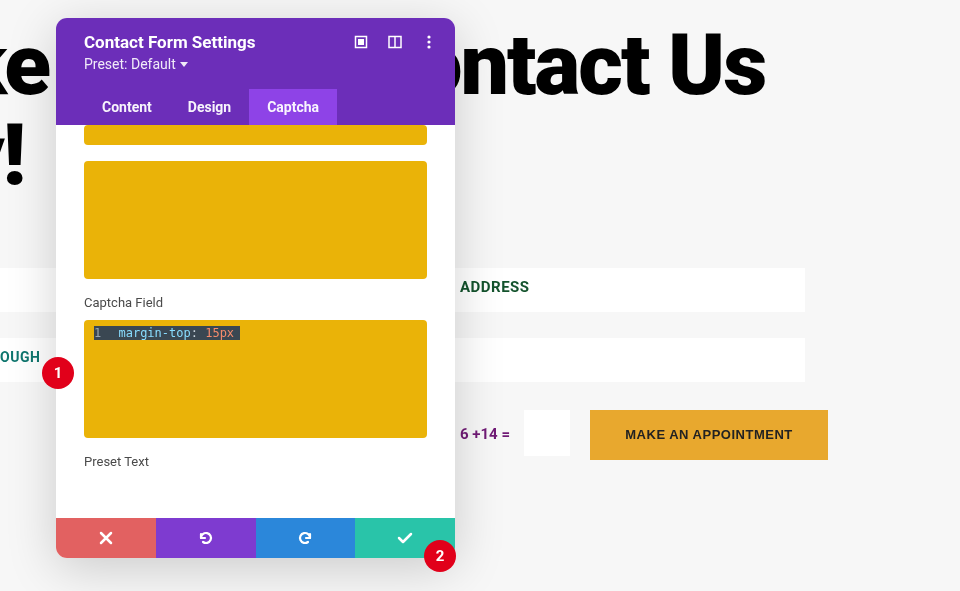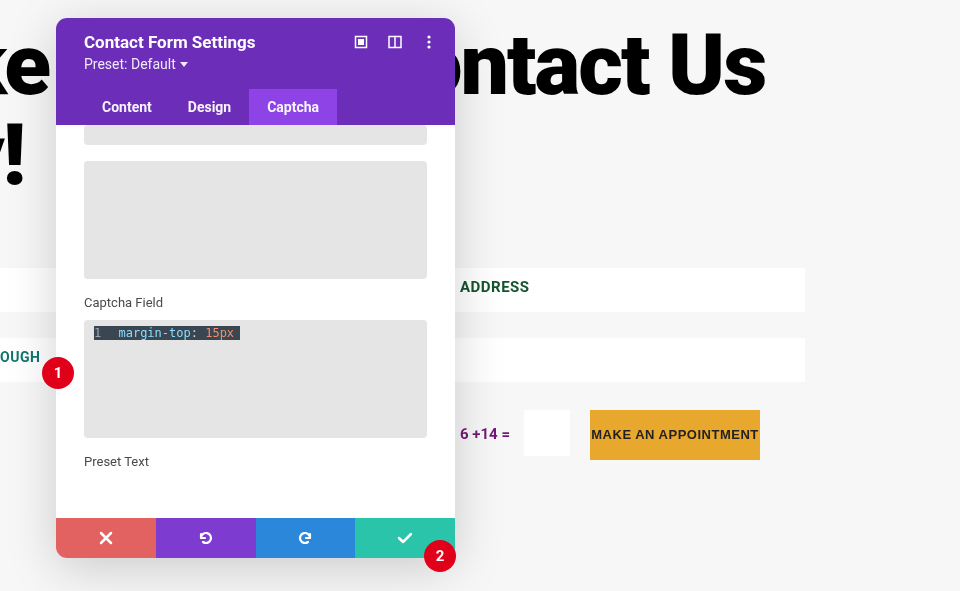--- a/index.html
+++ b/index.html
@@ -87,21 +87,21 @@
     top: 410px;
     left: 524px;
     width: 46px;
     height: 46px;
     background: #fff;
   }
   .appointment-btn {
     position: absolute;
     top: 410px;
     left: 590px;
-    width: 170px;
+    width: 238px;
     height: 50px;
     background: #e8a82e;
     border: none;
     color: #222;
     font-size: 13px;
     font-weight: 700;
     letter-spacing: 0.5px;
     text-align: center;
     line-height: 50px;
     cursor: pointer;
@@ -179,21 +179,21 @@
     padding: 0 28px 8px 28px;
     background: #fff;
   }
   .field-block { margin-top: 16px; }
   .field-label {
     font-size: 13px;
     color: #4a4a4a;
     margin-bottom: 10px;
   }
   .code-area {
-    background: #e5e5e5;
+    background: #eab308;
     border-radius: 4px;
     min-height: 118px;
     padding: 6px 10px;
     font-family: Menlo, Consolas, monospace;
     font-size: 12px;
     color: #cdd6dd;
     position: relative;
   }
   .code-area.short { min-height: 118px; }
   .code-area.first-trunc {

